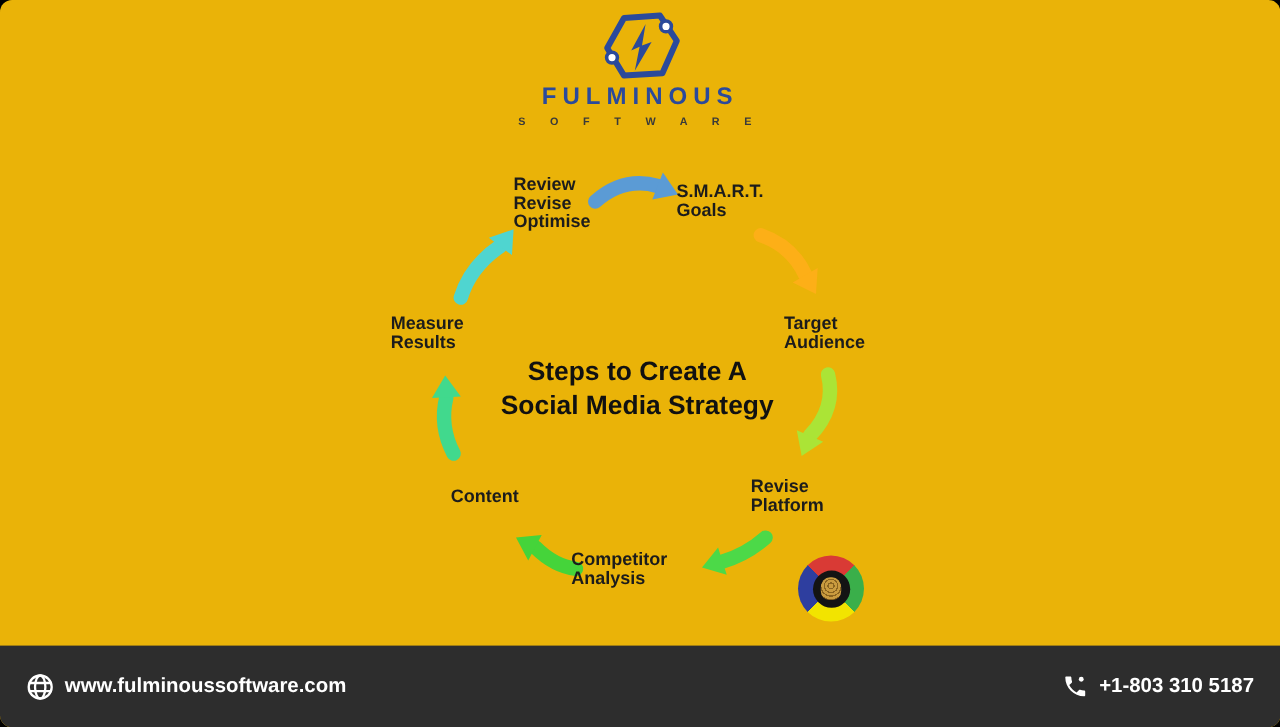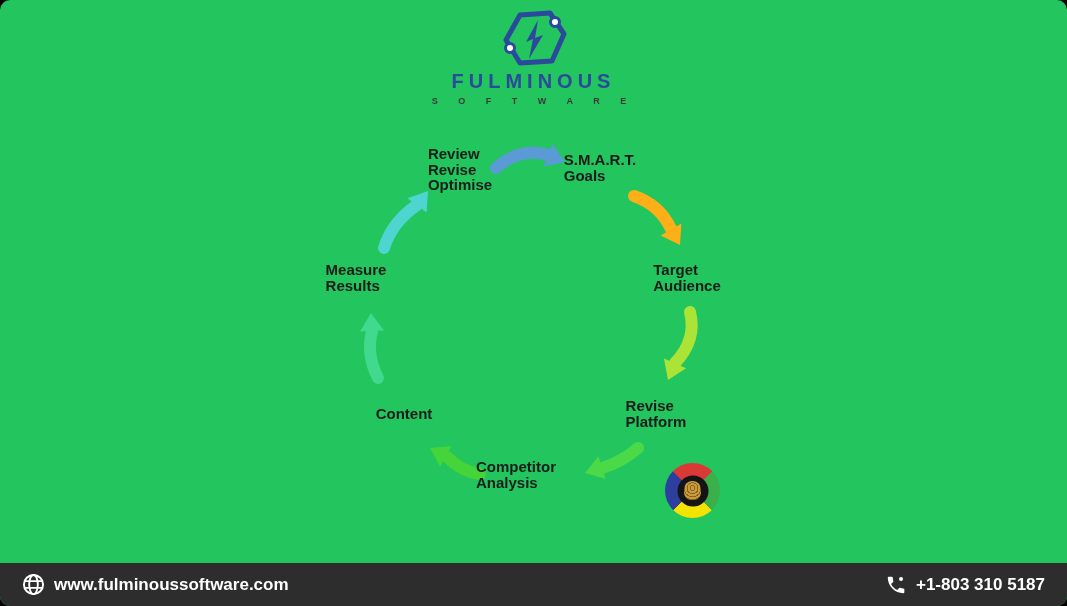--- a/index.html
+++ b/index.html
@@ -1,18 +1,18 @@
 <!DOCTYPE html>
 <html><head>
 <meta charset="utf-8">
 <style>
   html,body{margin:0;padding:0;background:#000;}
   body{font-family:"Liberation Sans", sans-serif;}
   .page{
-    position:relative;width:1067px;height:606px;background:#22c55e;
+    position:relative;width:1067px;height:606px;background:#eab308;
     border-radius:10px;overflow:hidden;
   }
   
   .brand{position:absolute;top:10px;left:0;width:100%;text-align:center;}
   .brand .hex{display:block;margin:0 auto;}
   .brand-name{
     display:block;font-weight:700;font-size:20px;letter-spacing:5px;
     margin-top:2px;
   }
   .brand-sub{
@@ -40,21 +40,21 @@
   .badge-center{
     position:absolute;left:50%;top:50%;width:31px;height:31px;
     transform:translate(-50%,-50%);border-radius:50%;
   }
   .badge-lion{
     position:absolute;left:50%;top:50%;width:17px;height:19px;
     transform:translate(-50%,-50%);border-radius:45% 45% 40% 40%;
   }
   
   .footer{
-    position:absolute;left:0;bottom:0;width:100%;height:43px;
+    position:absolute;left:0;bottom:0;width:100%;height:68px;
     display:flex;align-items:center;justify-content:space-between;
     box-sizing:border-box;padding:0 22px;
   }
   .contact{
     display:flex;align-items:center;gap:9px;color:#fff;
     font-weight:700;font-size:17px;cursor:pointer;
   }
   .contact svg{flex:0 0 auto;}
 </style>
 </head>
@@ -135,20 +135,24 @@
       <div>Analysis</div>
     </div>
     <div class="step-label" style="left:404px;top:406px">
       <div>Content</div>
     </div>
     <div class="step-label" style="left:356px;top:262px">
       <div>Measure</div>
       <div>Results</div>
     </div>
 
+    <div class="diagram-title" style="left:531px;top:296px">
+      <div>Steps to Create A</div>
+      <div>Social Media Strategy</div>
+    </div>
 
     <div class="badge" style="background: conic-gradient(from 45deg, rgb(58, 175, 74) 0deg, rgb(58, 175, 74) 25%, rgb(242, 228, 0) 0deg, rgb(242, 228, 0) 50%, rgb(46, 62, 159) 0deg, rgb(46, 62, 159) 75%, rgb(217, 58, 53) 0deg, rgb(217, 58, 53) 100%);">
       <div class="badge-center" style="background: rgb(20, 20, 20);">
         <div class="badge-lion" style="background: repeating-radial-gradient(circle at 50% 38%, rgb(201, 155, 63) 0px, rgb(201, 155, 63) 2px, rgb(138, 100, 32) 2px, rgb(138, 100, 32) 3px);"></div>
       </div>
     </div>
   </div>
 
   <div class="footer" style="background: rgb(45, 45, 45); color: rgb(255, 255, 255);">
 

